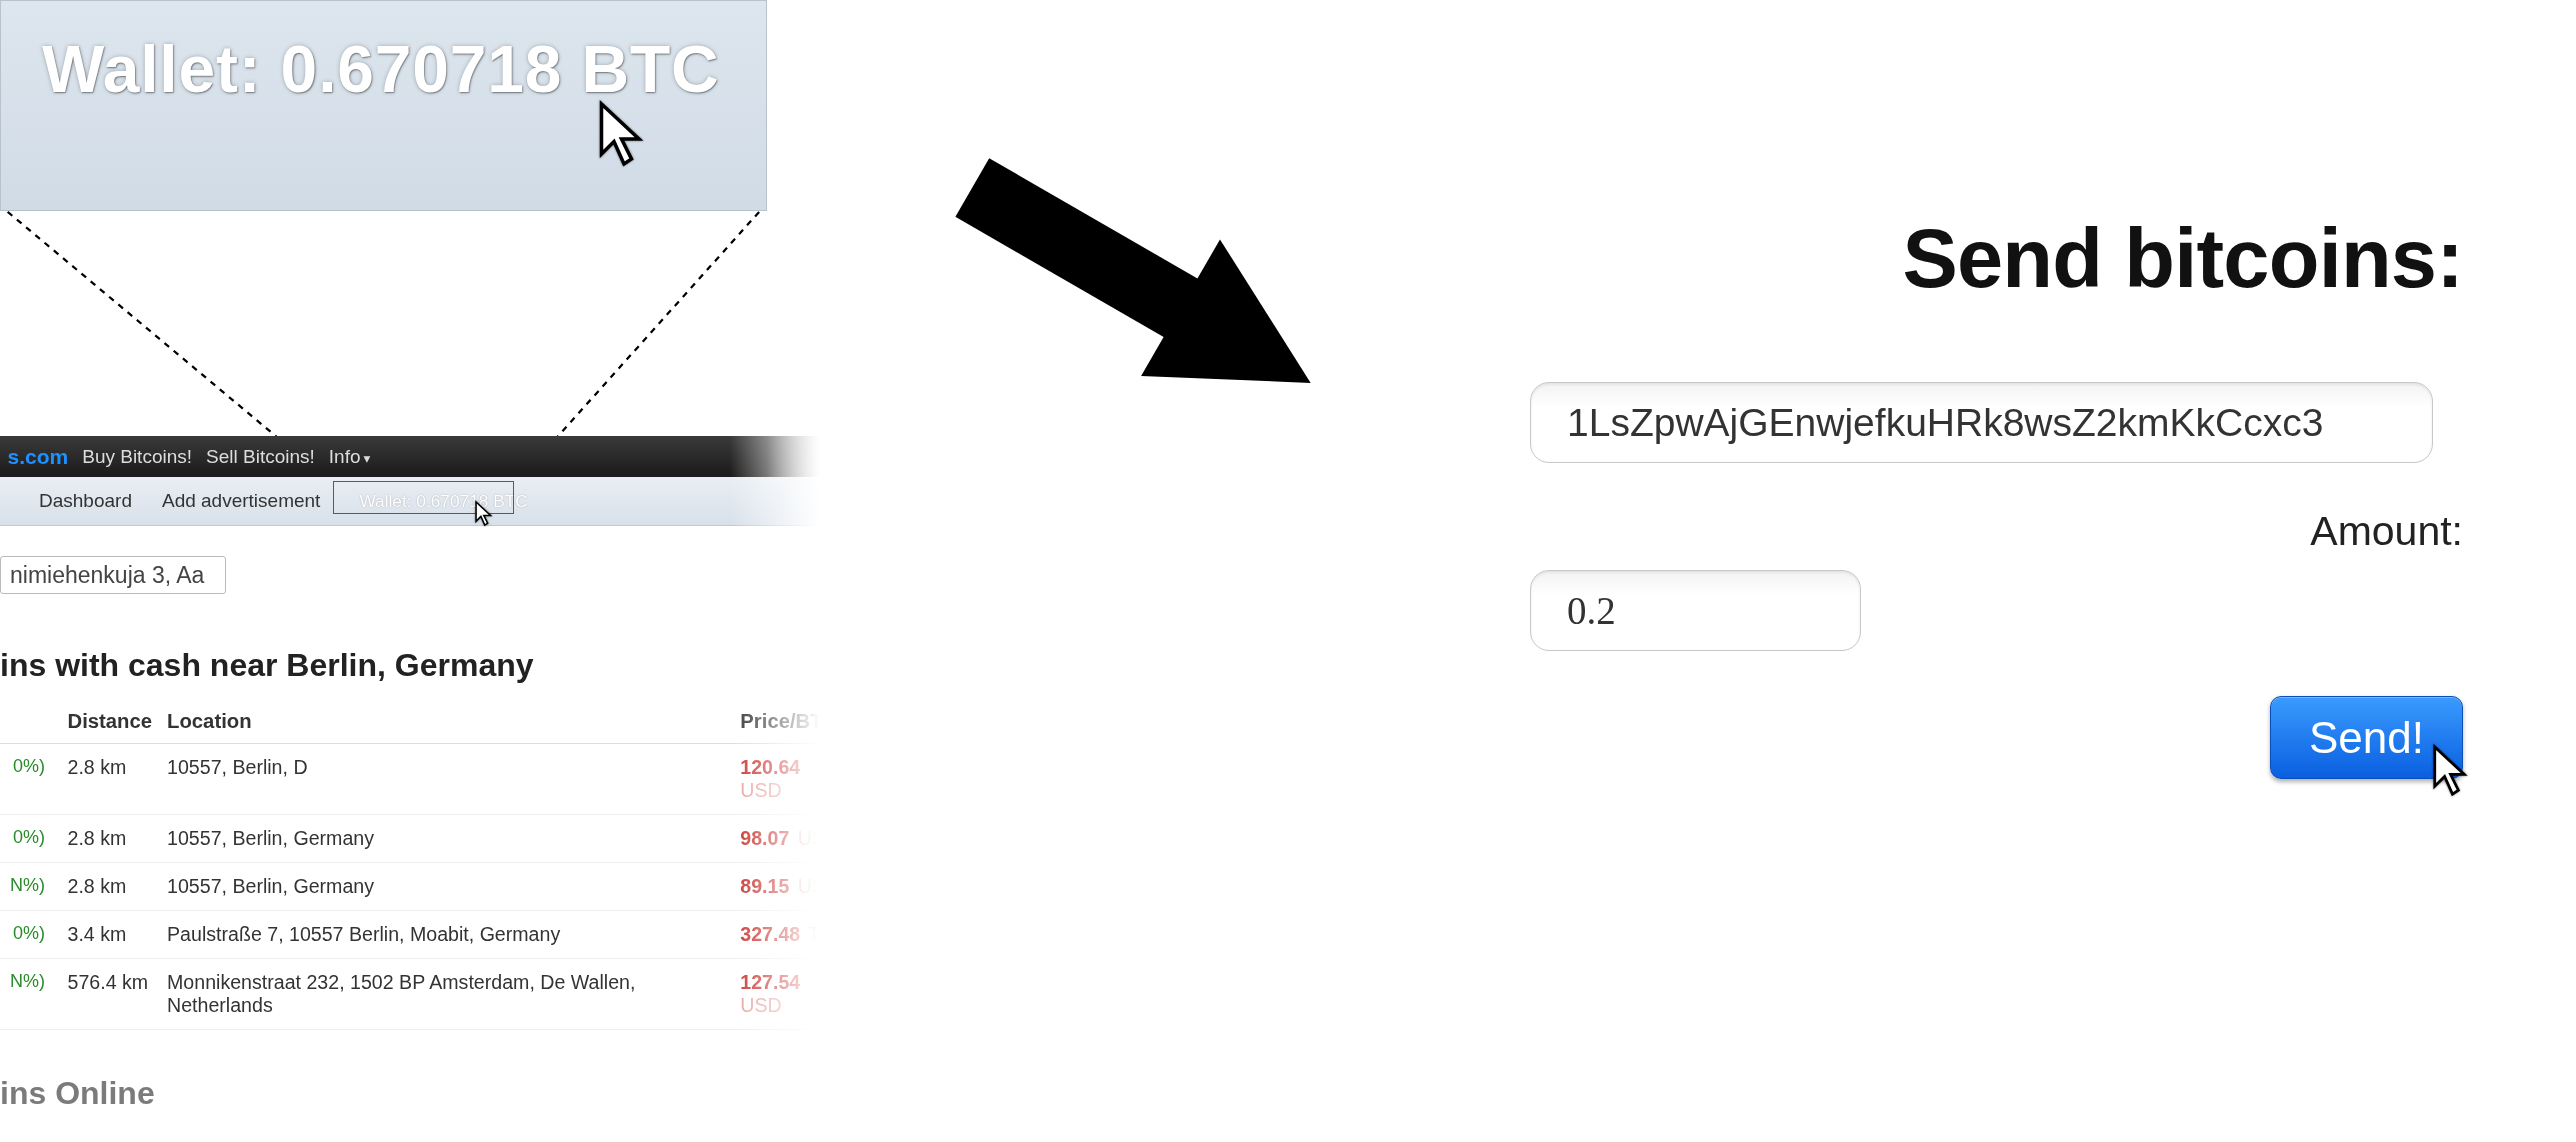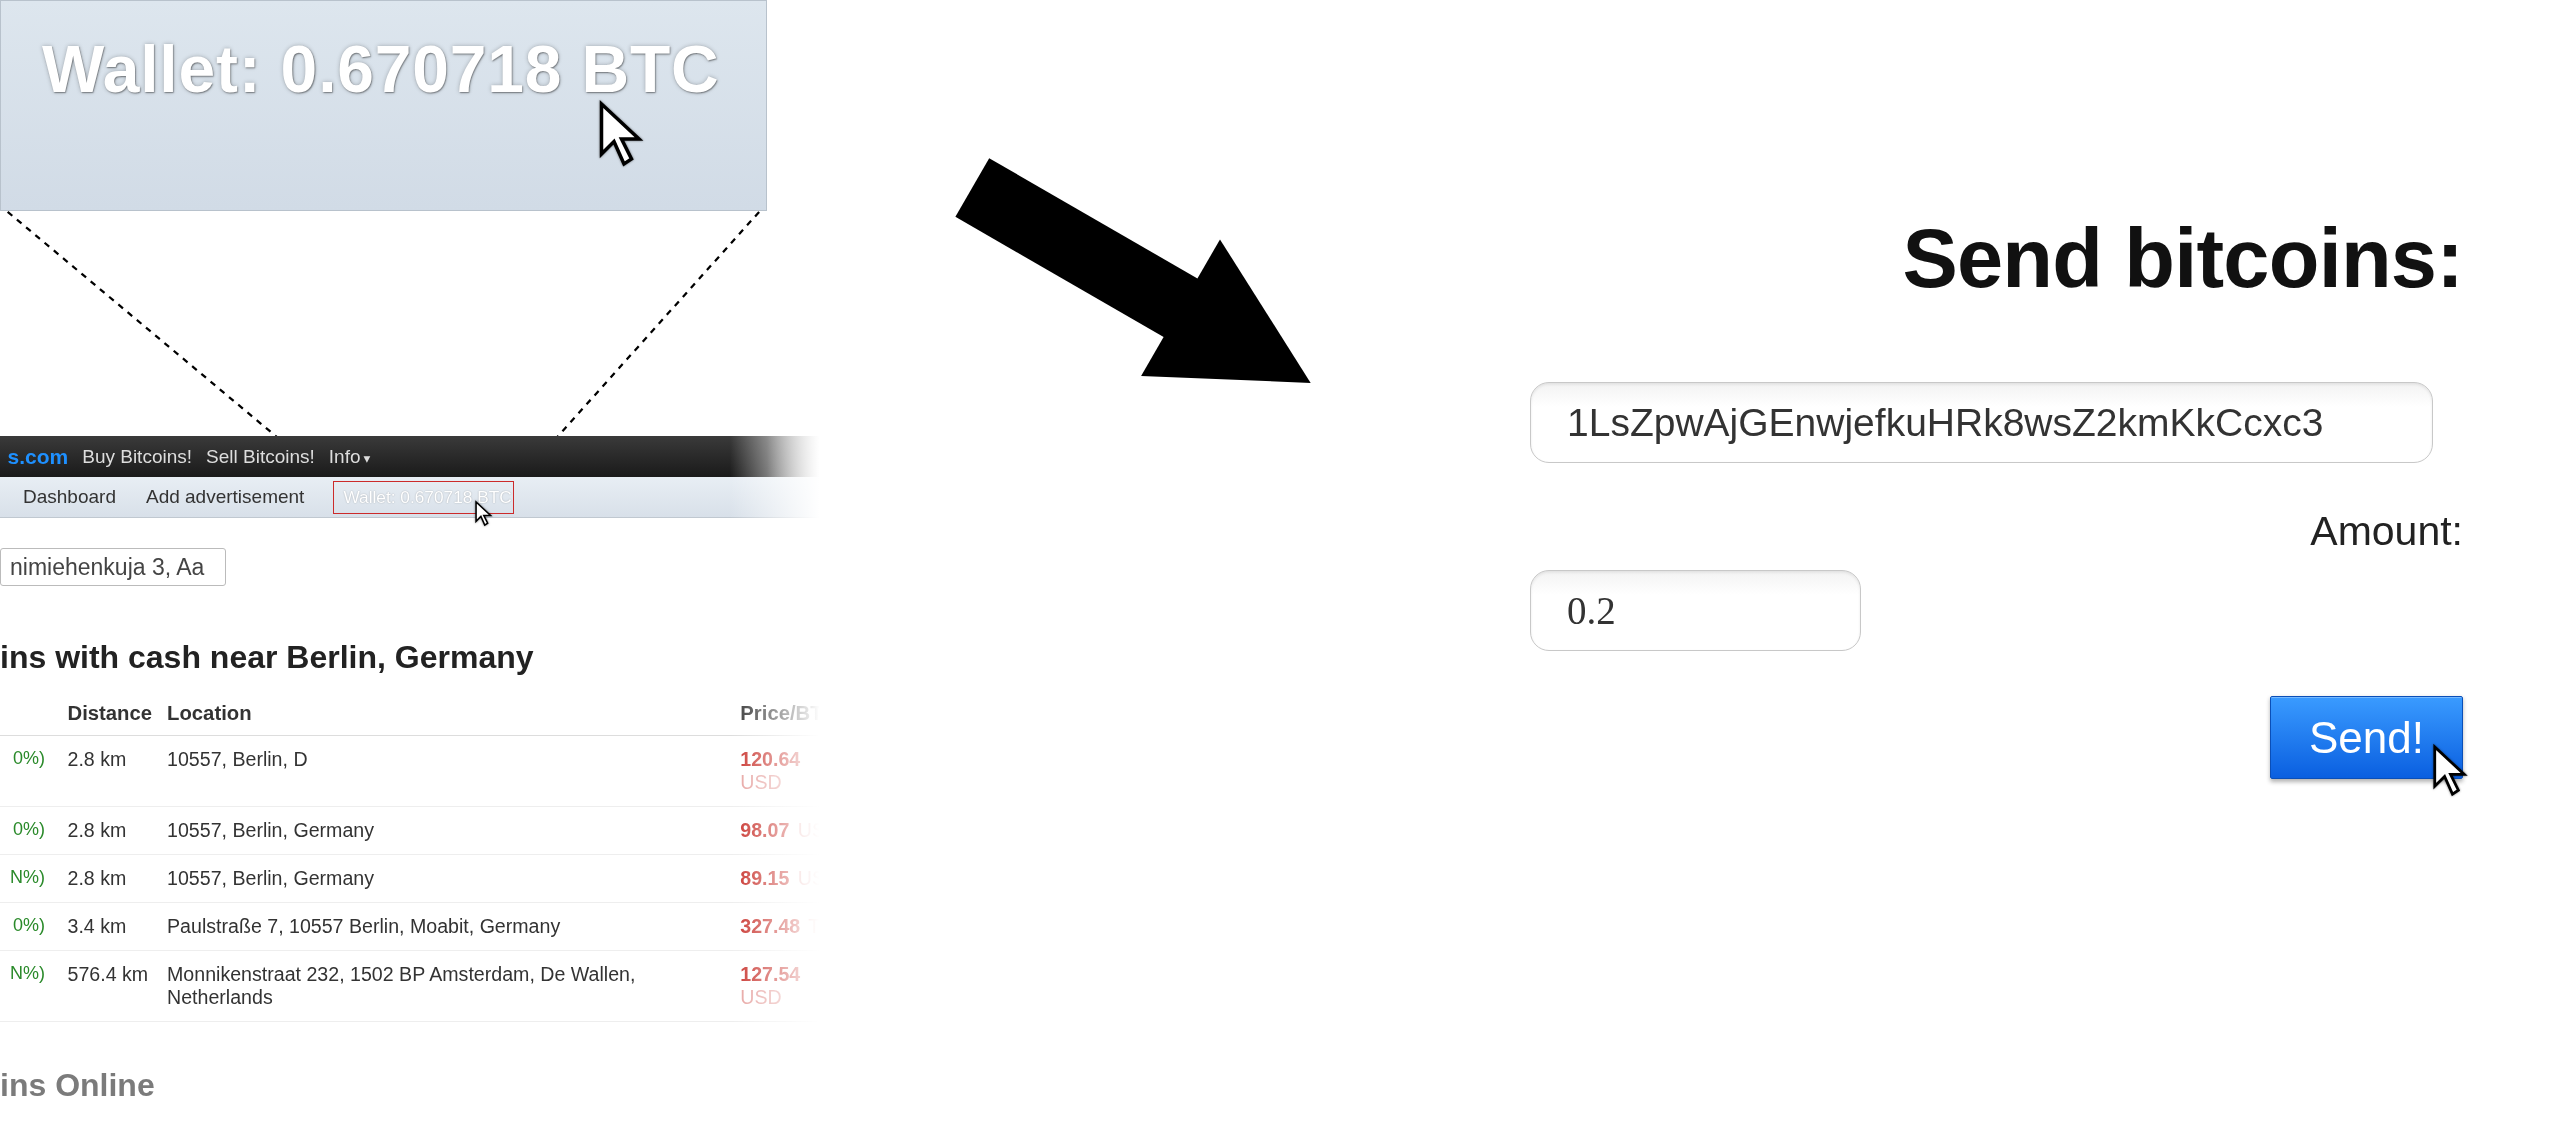--- a/index.html
+++ b/index.html
@@ -68,26 +68,26 @@
   }
   .mini-navbar .brand { color: #1e90ff; font-weight: bold; font-size: 21px; }
   .mini-navbar .caret { font-size: 13.5px; margin-left: 3px; }
   .mini-navbar-fade {
     position: absolute;
     right: 0; top: 0; height: 41px; width: 90px;
     background: linear-gradient(to right, rgba(255,255,255,0), #fff);
   }
 
   .mini-subnav {
-    height: 41px;
+    height: 49px;
     background: linear-gradient(#e8eef4, #d8e0e9);
     border-bottom: 0.8px solid #c0c8d0;
     display: flex;
     align-items: center;
-    padding-left: 23px;
+    padding-left: 39px;
     gap: 30px;
     font-size: 19px;
     color: #333;
     position: relative;
   }
   .mini-subnav .wallet-tab {
     color: #fff;
     text-shadow: 0 0 1.5px rgba(0,0,0,.3);
     font-size: 17.3px;
     padding: 3px 9px;
@@ -220,21 +220,21 @@
   .send-btn {
     display: inline-flex;
     align-items: center;
     justify-content: center;
     height: 83px;
     padding: 0 38px;
     font-size: 44px;
     color: #fff;
     background: linear-gradient(#3a9bff, #0a5fe0);
     border: 0.8px solid #0a4fb8;
-    border-radius: 2px;
+    border-radius: 11px;
     box-shadow: 0 2.3px 4.5px rgba(0,0,0,.3), inset 0 0.8px 0 rgba(255,255,255,.4);
     position: relative;
   }
   .send-cursor {
     position: absolute;
     right: -7.5px;
     bottom: -22.6px;
   }
 
   

